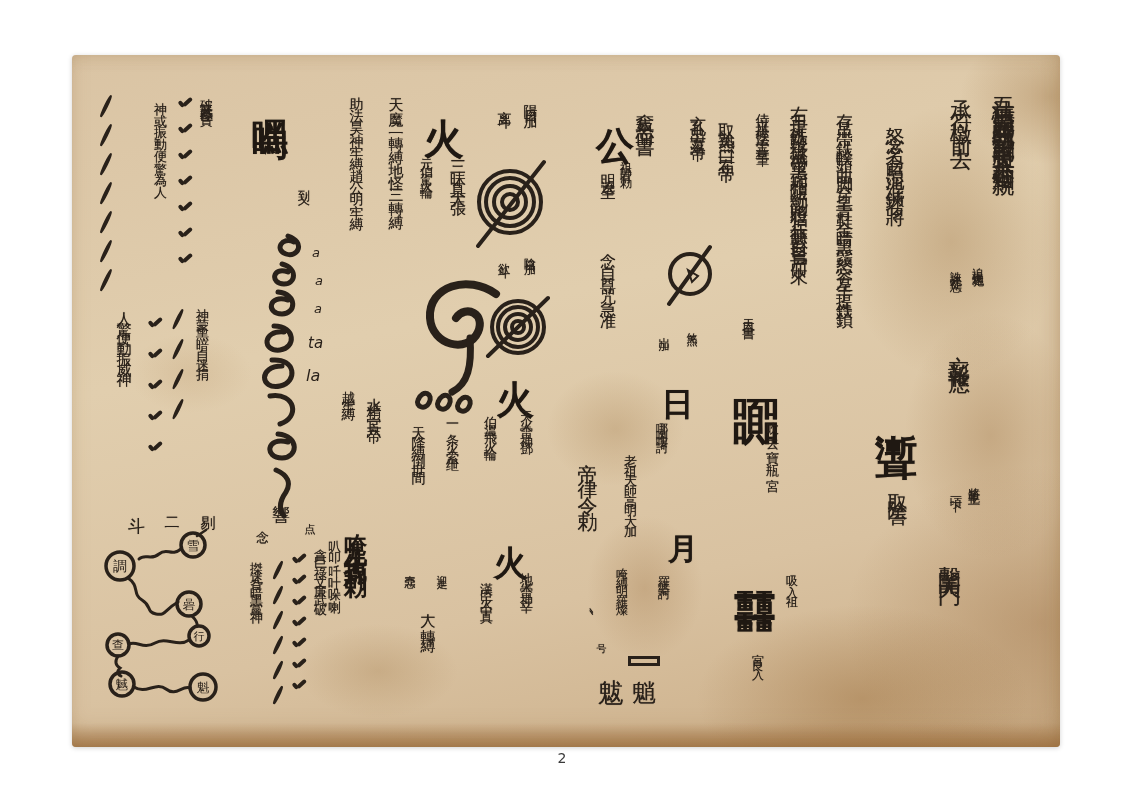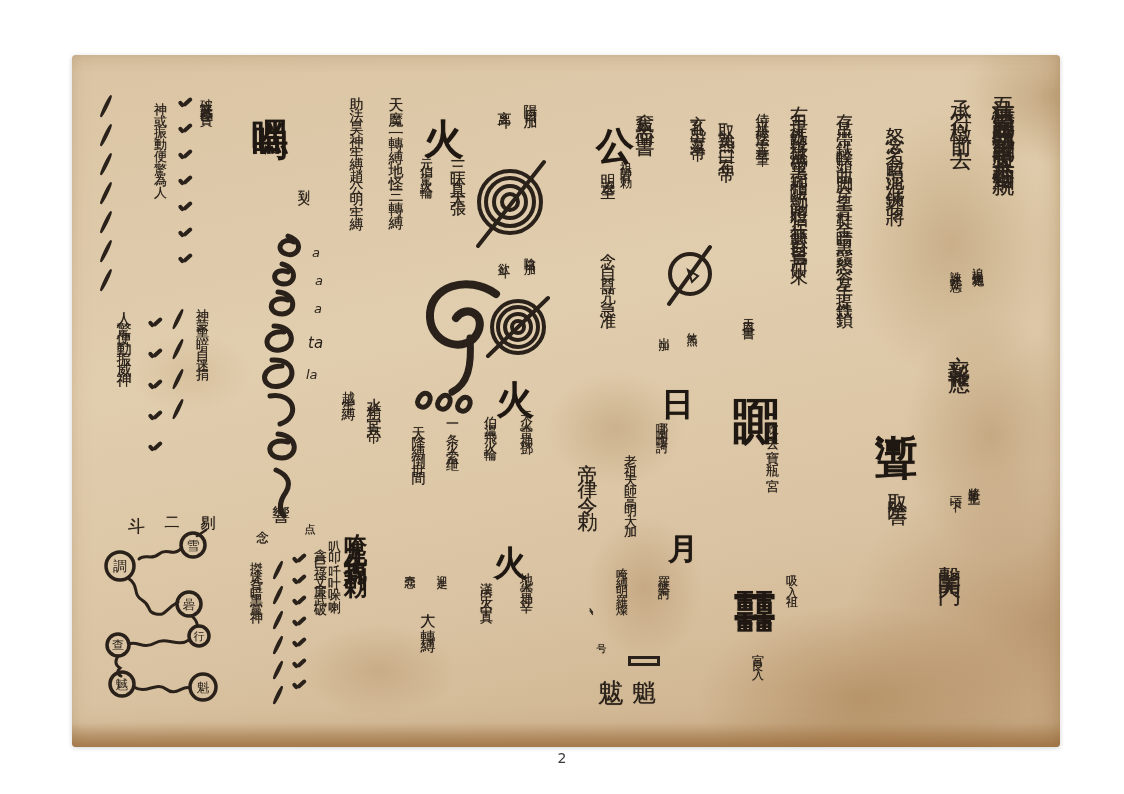--- a/index.html
+++ b/index.html
@@ -163,21 +163,21 @@
 <svg style="left:248px;top:230px" width="88" height="300" viewBox="0 0 88 300">
   <path d="M 40 6 c 18 6 10 22 -2 18 c -12 -4 -4 -18 8 -12 M 34 34 c 16 4 14 20 2 20 c -14 0 -12 -18 4 -12" stroke-width="5"></path>
   <path d="M 30 62 c 20 2 18 22 4 22 c -16 0 -14 -20 6 -14 M 26 96 c 22 0 22 22 6 24 c -18 2 -18 -20 4 -18" stroke-width="5"></path>
   <path d="M 24 130 c 24 -2 26 22 8 26 c -20 4 -22 -20 2 -20 M 22 166 c 26 -4 30 22 10 28" stroke-width="5"></path>
   <path d="M 30 204 c 22 2 20 24 4 24 c -18 0 -16 -22 6 -16 M 28 240 q 18 8 10 22 q -10 14 -2 24" stroke-width="5"></path>
 </svg>
 <span class="lat" style="left:312px;top:246px;font-size:13px">a</span>
 <span class="lat" style="left:315px;top:274px;font-size:13px">a</span>
 <span class="lat" style="left:314px;top:302px;font-size:13px">a</span>
 <span class="lat" style="left:308px;top:336px;font-size:15px">ta</span>
-<span class="lat" style="left:306px;top:368px;font-size:13px">la</span>
+<span class="lat" style="left:306px;top:368px;font-size:16px">la</span>
 <div class="t" style="left:272px;top:490px;font-size:18px">響</div>
 <div class="t" style="left:304px;top:514px;font-size:11px">点</div>
 <div class="t" style="left:314px;top:538px;font-size:13px;letter-spacing:9px">貪巨祿文廉武破</div>
 <div class="mgroup" style="left:292px;top:552px;gap:8px">
   <i class="ck"></i>
     <i class="ck"></i>
     <i class="ck"></i>
     <i class="ck"></i>
     <i class="ck"></i>
     <i class="ck"></i>

